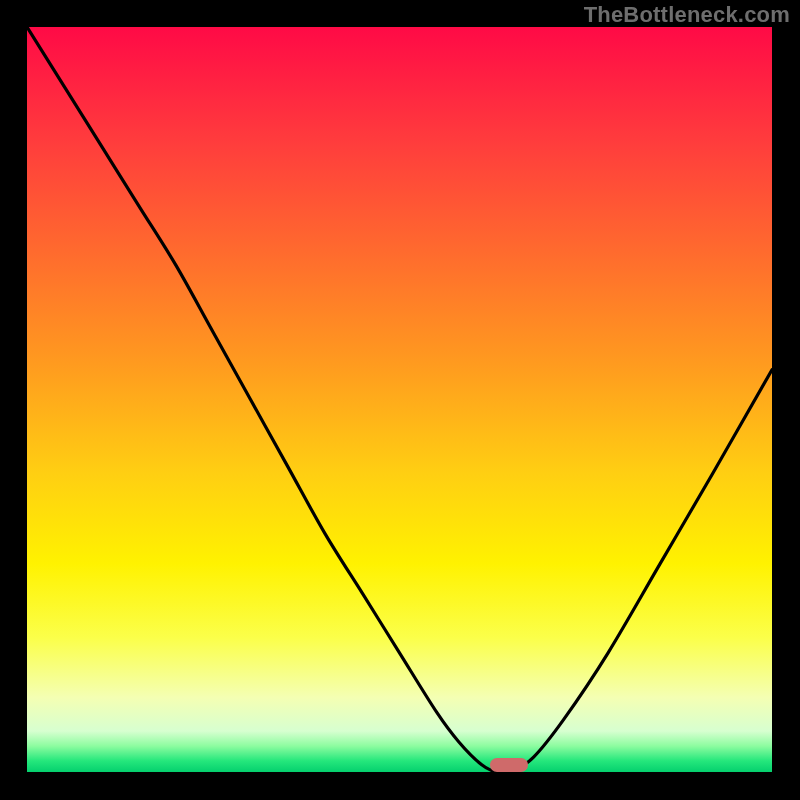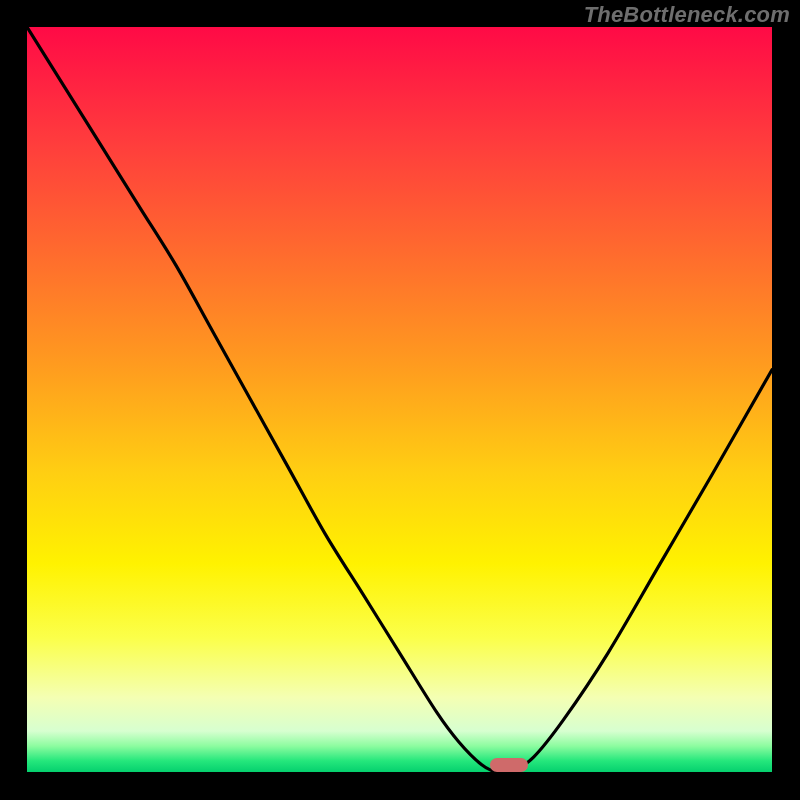--- a/index.html
+++ b/index.html
@@ -10,21 +10,20 @@
     background: #000;
     overflow: hidden;
   }
   .chart-frame {
     position: absolute;
     left: 0;
     top: 0;
     width: 800px;
     height: 800px;
     background: #000;
-    font-style: italic;
   }
   .plot-area {
     position: absolute;
     left: 27px;
     top: 27px;
     width: 745px;
     height: 745px;
   }
   .gradient-bg {
     position: absolute;

